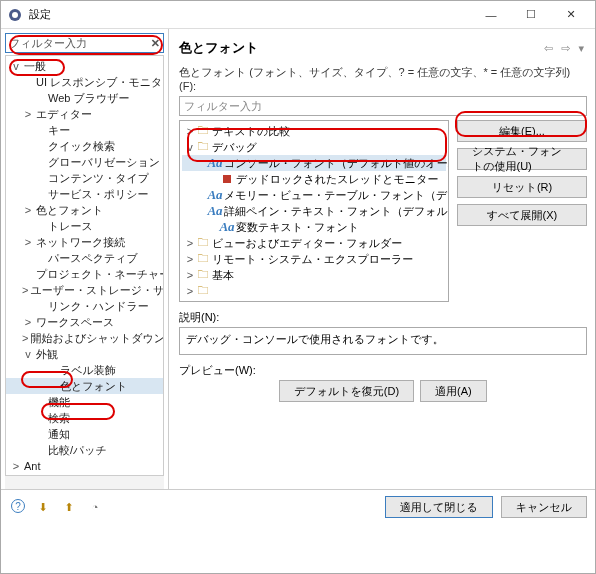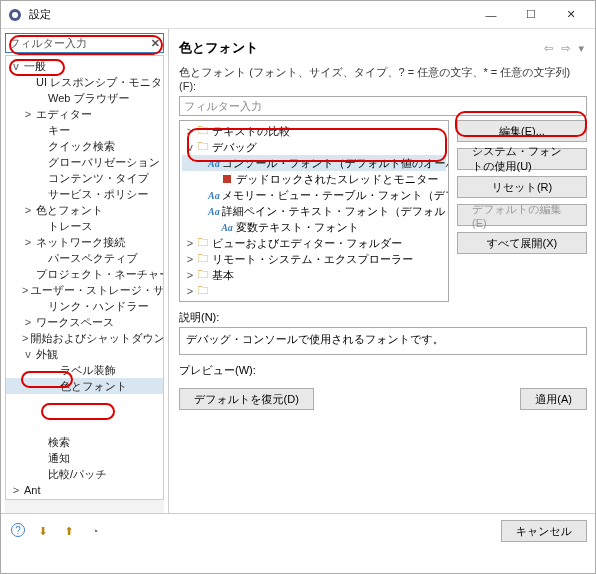--- a/index.html
+++ b/index.html
@@ -27,29 +27,29 @@
 .desc { color: #333; margin-bottom: 4px; }
 .rfilter { border: 1px solid #aaa; height: 20px; padding: 2px 4px; color: #888; margin-bottom: 4px; }
 .mainrow { display: flex; gap: 8px; flex: 0 0 auto; }
 .fonttree { flex: 1; border: 1px solid #aaa; height: 182px; overflow: auto; padding: 2px; }
 .ftnode { display: flex; align-items: center; height: 16px; white-space: nowrap; }
 .ftnode .tw { width: 12px; text-align: center; color: #555; }
 .ftnode .ic { width: 14px; display: inline-flex; justify-content: center; margin-right: 2px; }
 .ftnode .txt { }
 .ftnode.sel { background: #d8e6f2; }
 .folder-ic { color: #b8860b; }
-.aa-ic { color: #3b7dbf; font-family: serif; font-style: italic; font-weight: bold; font-size: 10px; text-align: center; }
+.aa-ic { color: #3b7dbf; font-family: serif; font-style: italic; font-weight: bold; font-size: 13px; text-align: center; }
 .sq-ic { width: 8px; height: 8px; background: #c0392b; display: inline-block; }
 .btncol { width: 130px; display: flex; flex-direction: column; gap: 6px; }
 .btn { border: 1px solid #adadad; background: #e8e8e8; height: 22px; display: flex; align-items: center; justify-content: center; padding: 0 14px; }
 .btn.disabled { color: #999; }
 .seclabel { margin-top: 8px; margin-bottom: 2px; }
 .descbox { border: 1px solid #aaa; height: 28px; padding: 4px 6px; }
 .previewbox { border: 1px solid #aaa; height: 72px; padding: 4px 6px; font-family: Consolas, monospace; white-space: pre-wrap; overflow: hidden; line-height: 1.35; }
-.bottomrow1 { display: flex; justify-content: space-between; gap: 6px; margin-top: 8px; }
+.bottomrow1 { display: flex; justify-content: center; gap: 6px; }
 .bottombar { border-top: 1px solid #ccc; padding: 6px 10px; display: flex; align-items: center; }
 .bbicons { display: flex; gap: 10px; color: #4a6; }
 .bbicons span { width: 16px; height: 16px; display: inline-flex; align-items: center; justify-content: center; }
 .bottombar .spacer { flex: 1; }
 .redbox { border: 2px solid #d00; border-radius: 10px; position: absolute; pointer-events: none; }
 .wrap { position: relative; width: 596px; height: 574px; }
 .hscroll { height: 14px; border-top: 1px solid #ccc; background: #f3f3f3; margin-top: -2px; }
 </style>
 </head>
 <body>
@@ -154,21 +154,25 @@
             <span class="lbl">外観</span>
           </div>
           <div class="node" style="padding-left: 40px;">
             <span class="tw"></span>
             <span class="lbl">ラベル装飾</span>
           </div>
           <div class="node sel" style="padding-left: 40px;">
             <span class="tw"></span>
             <span class="lbl">色とフォント</span>
           </div>
-          <div class="node" style="padding-left: 28px; margin-top: 40px;">
+          <div class="node" style="padding-left: 28px;">
+            <span class="tw"></span>
+            <span class="lbl">機能</span>
+          </div>
+          <div class="node" style="padding-left: 28px;">
             <span class="tw"></span>
             <span class="lbl">検索</span>
           </div>
           <div class="node" style="padding-left: 28px;">
             <span class="tw"></span>
             <span class="lbl">通知</span>
           </div>
           <div class="node" style="padding-left: 28px;">
             <span class="tw"></span>
             <span class="lbl">比較/パッチ</span>
@@ -250,21 +254,20 @@
             <div class="ftnode" style="padding-left: 2px;">
               <span class="tw">&gt;</span>
               <span class="ic folder-ic">🗀</span>
               <span class="txt"></span>
             </div>
           </div>
       <div class="btncol">
         <div class="btn">編集(E)...</div>
         <div class="btn">システム・フォントの使用(U)</div>
         <div class="btn">リセット(R)</div>
-        <div class="btn disabled">デフォルトの編集(E)</div>
         <div class="btn">すべて展開(X)</div>
       </div>
     </div>
 
     <div class="seclabel">説明(N):</div>
     <div class="descbox">デバッグ・コンソールで使用されるフォントです。</div>
 
     <div class="seclabel">プレビュー(W):</div>
 
     <div class="bottomrow1">
@@ -275,20 +278,21 @@
 </div>
 
 <div class="bottombar">
   <div class="bbicons">
     <span style="color:#3b7dbf;border:1px solid #3b7dbf;border-radius:50%;width:14px;height:14px;font-size:10px;">?</span>
     <span style="color:#b8860b;">⬇</span>
     <span style="color:#b8860b;">⬆</span>
     <span style="color:#777;">◔</span>
   </div>
   <div class="spacer"></div>
+  <div class="btn" style="border-color:#3b7dbf;">適用して閉じる</div>
   <div style="width:8px"></div>
   <div class="btn">キャンセル</div>
 </div>
 
 <div class="redbox" style="left:8px; top:34px; width:154px; height:20px;"></div>
 <div class="redbox" style="left:8px; top:58px; width:56px; height:17px;"></div>
 <div class="redbox" style="left:20px; top:370px; width:52px; height:17px;"></div>
 <div class="redbox" style="left:40px; top:402px; width:74px; height:17px;"></div>
 <div class="redbox" style="left:186px; top:127px; width:260px; height:34px;"></div>
 <div class="redbox" style="left:454px; top:110px; width:132px; height:26px;"></div>

